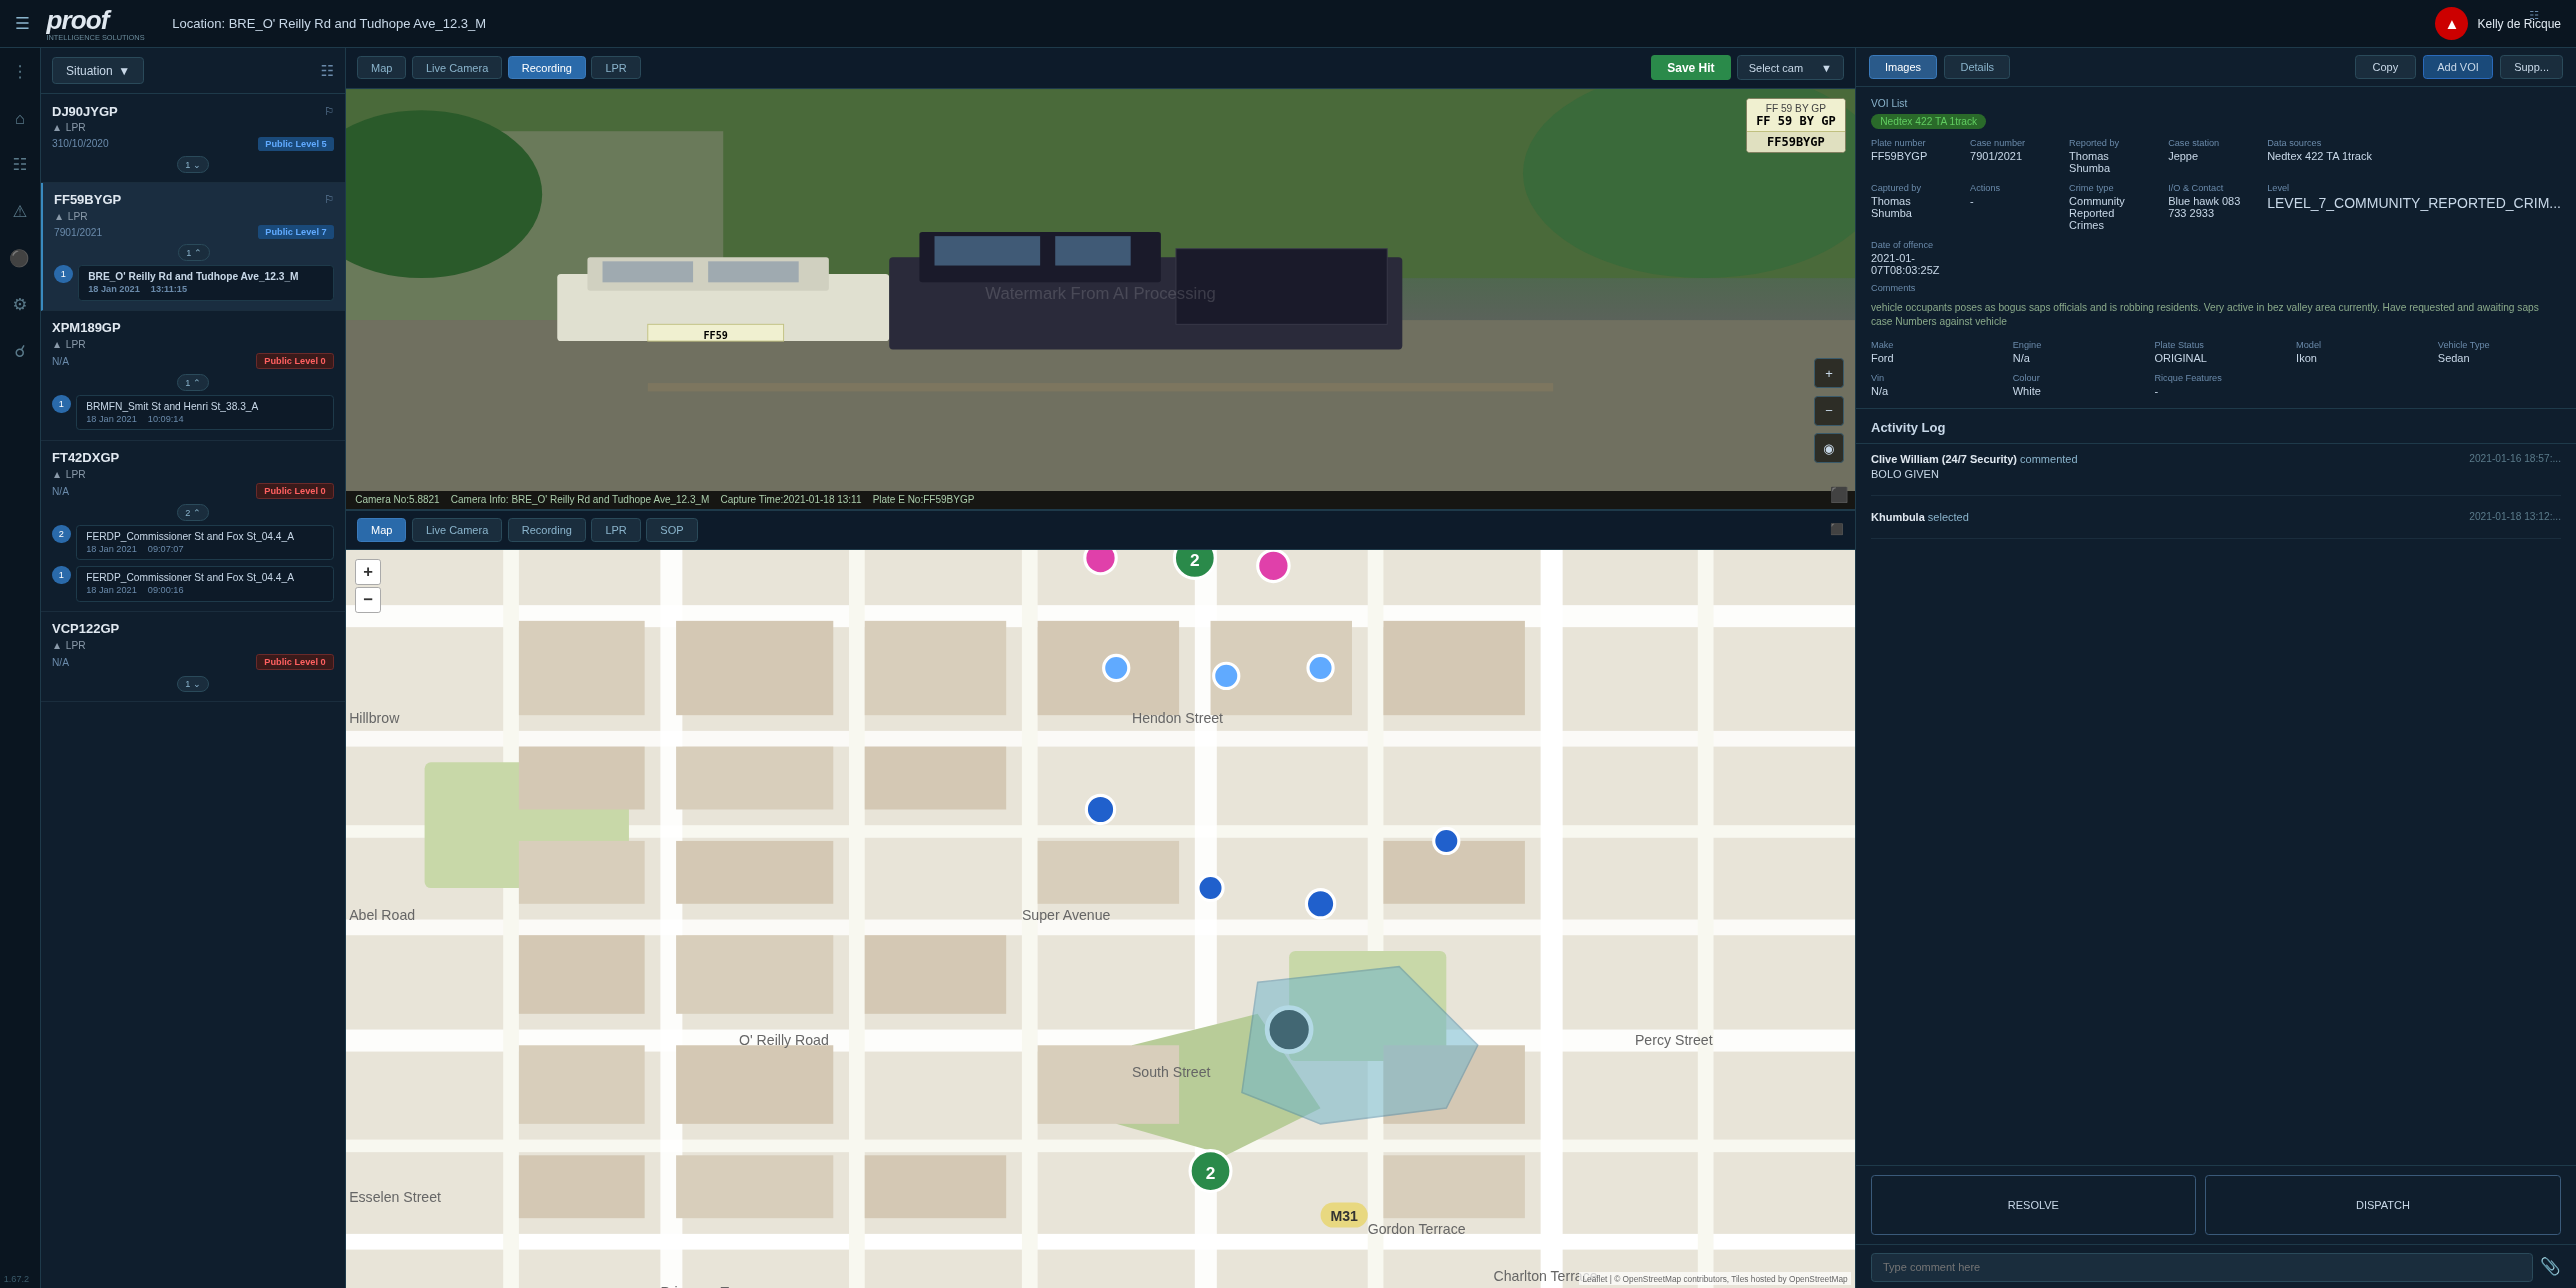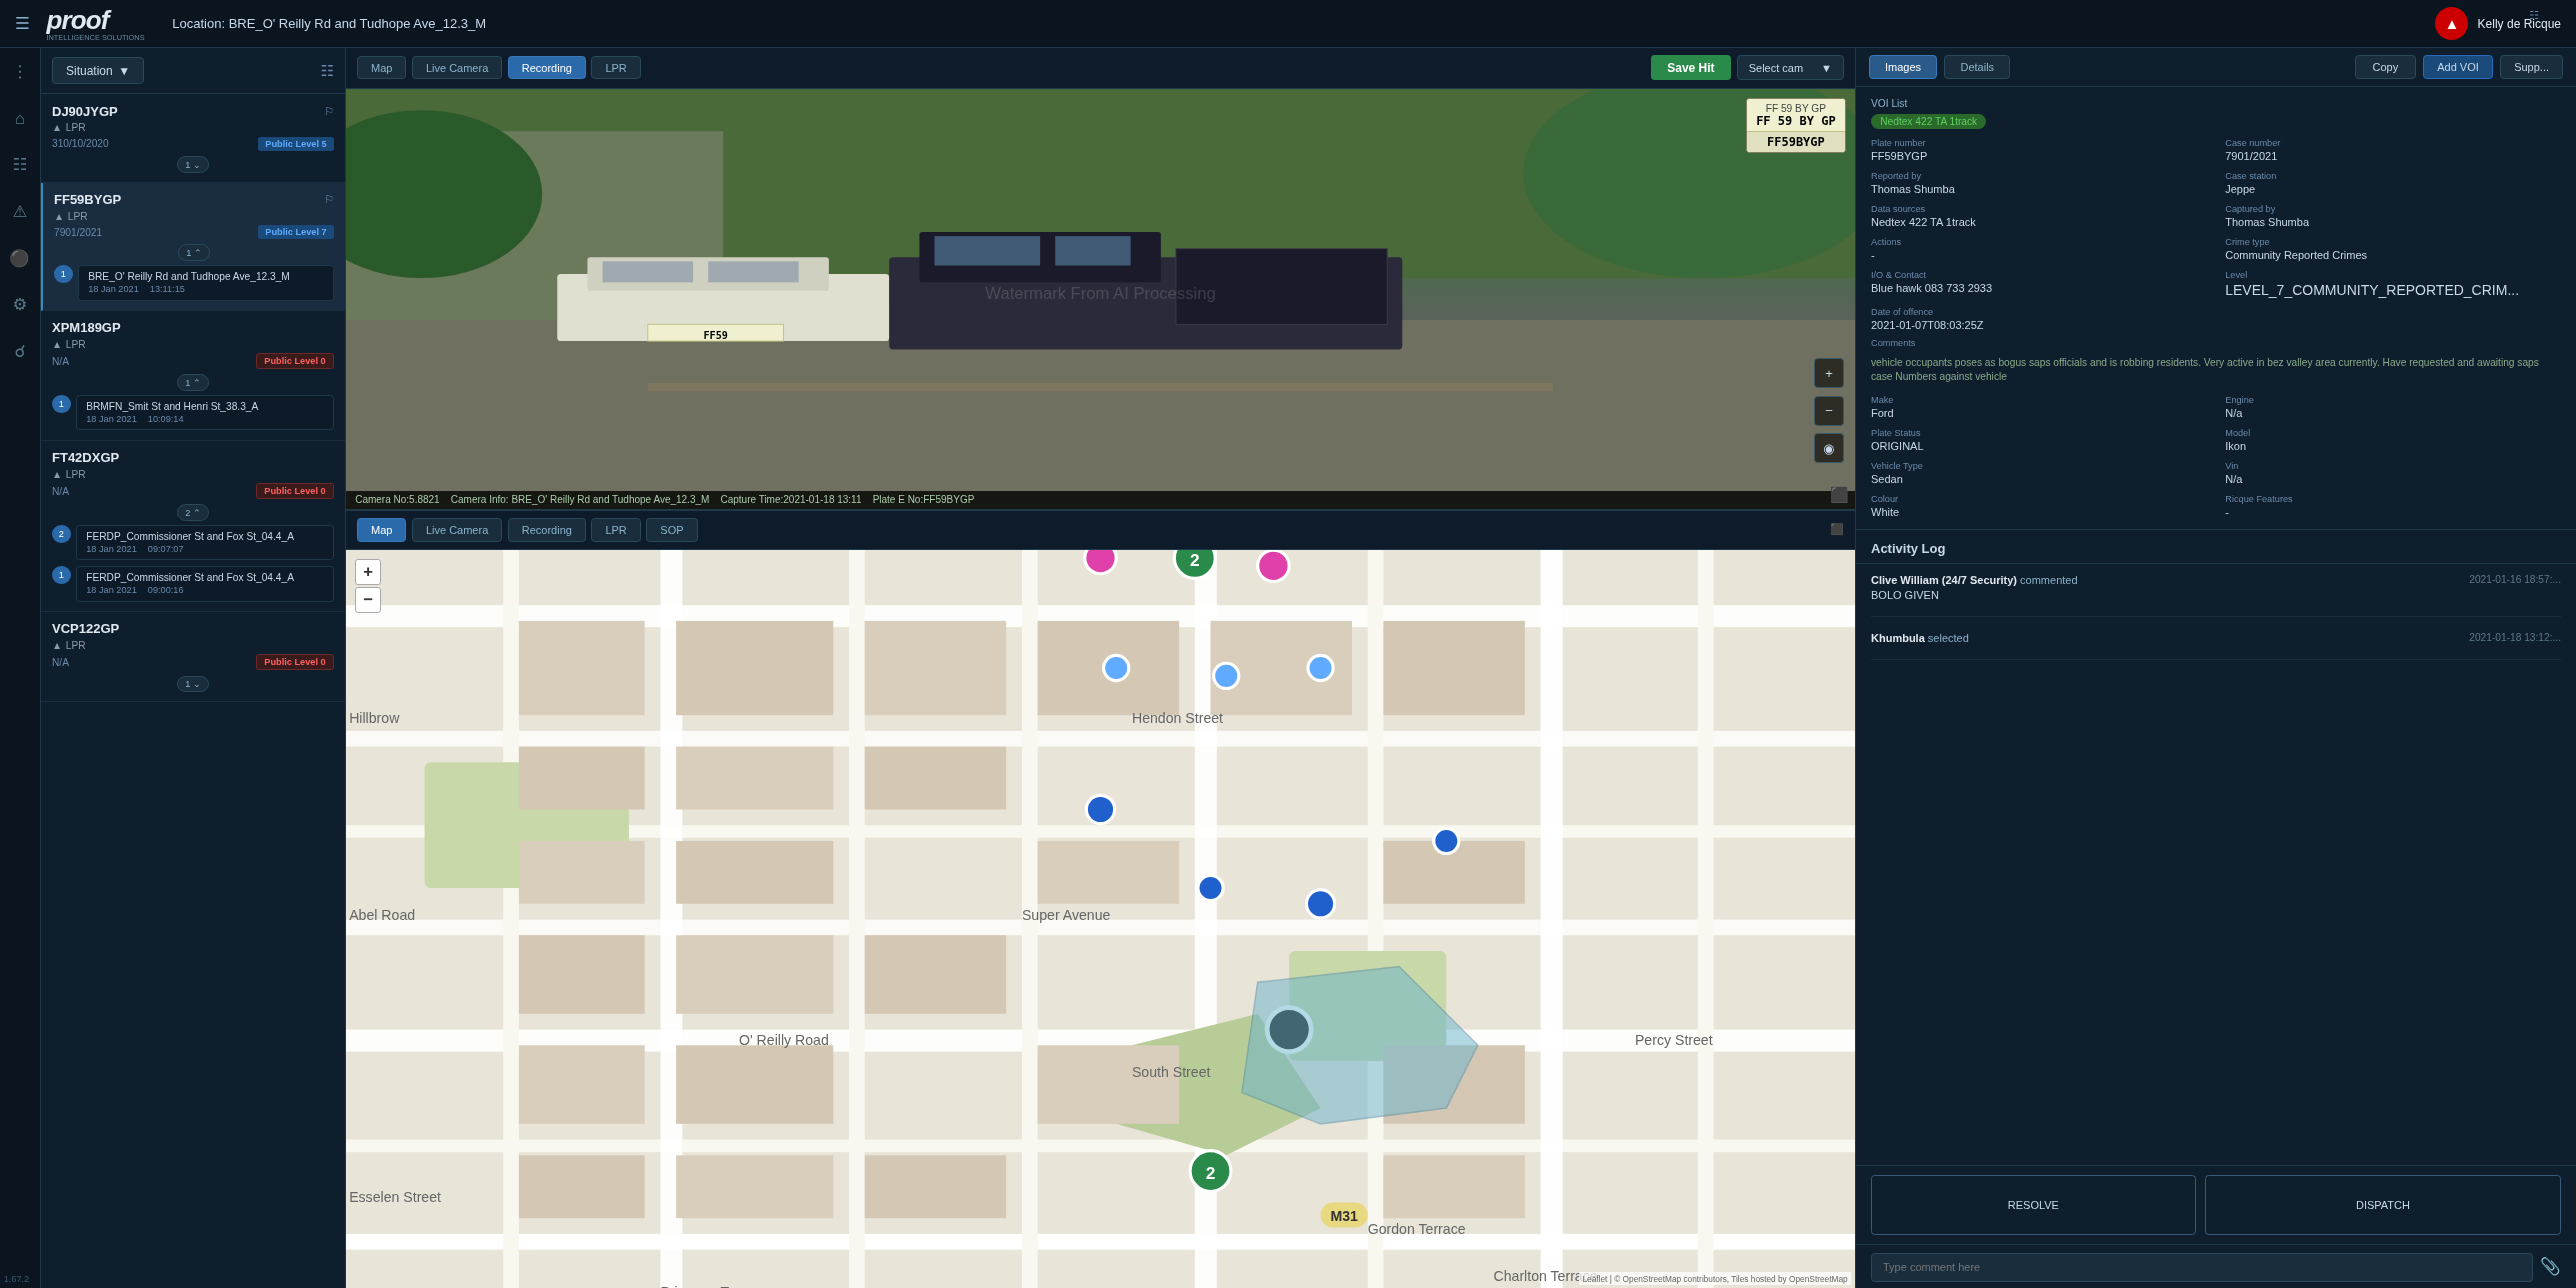--- a/index.html
+++ b/index.html
@@ -481,21 +481,21 @@
       display: inline-block;
       background: #2a6a2a;
       color: #60cc60;
       padding: 1.8px 9.2px;
       border-radius: 9.2px;
       font-size: 10.2px;
       margin-bottom: 9.2px;
     }
     .voi-grid {
       display: grid;
-      grid-template-columns: 1fr 1fr;
+      grid-template-columns: 1fr 1fr 1fr 1fr 1fr;
       gap: 9.2px 18.5px;
     }
     .voi-field-label {
       color: #6a8aaa;
       font-size: 9.2px;
       margin-bottom: 1.8px;
     }
     .voi-field-value {
       color: #c8d8e8;
       font-size: 11px;
@@ -699,21 +699,21 @@
         </div>
         <div style="display:flex;justify-content:space-between;align-items:center;margin-top:3.7px;">
           <span class="incident-date">7901/2021</span>
           <span class="badge badge-blue">Public Level 7</span>
         </div>
         <div style="display:flex;justify-content:center;margin-top:5.5px;">
           <button class="expand-btn">1 ⌃</button>
         </div>
         <div class="sub-location-row">
           <div class="numbered-dot">1</div>
-          <div class="sub-location" style="flex:1;margin:0;">
+          <div class="sub-location" style="flex:1;margin:0;font-weight:bold;">
             <div class="sub-location-name">BRE_O' Reilly Rd and Tudhope Ave_12.3_M</div>
             <div class="sub-location-meta">
               <span>18 Jan 2021</span>
               <span>13:11:15</span>
             </div>
           </div>
         </div>
       </div>
 
       <div class="incident-card">

